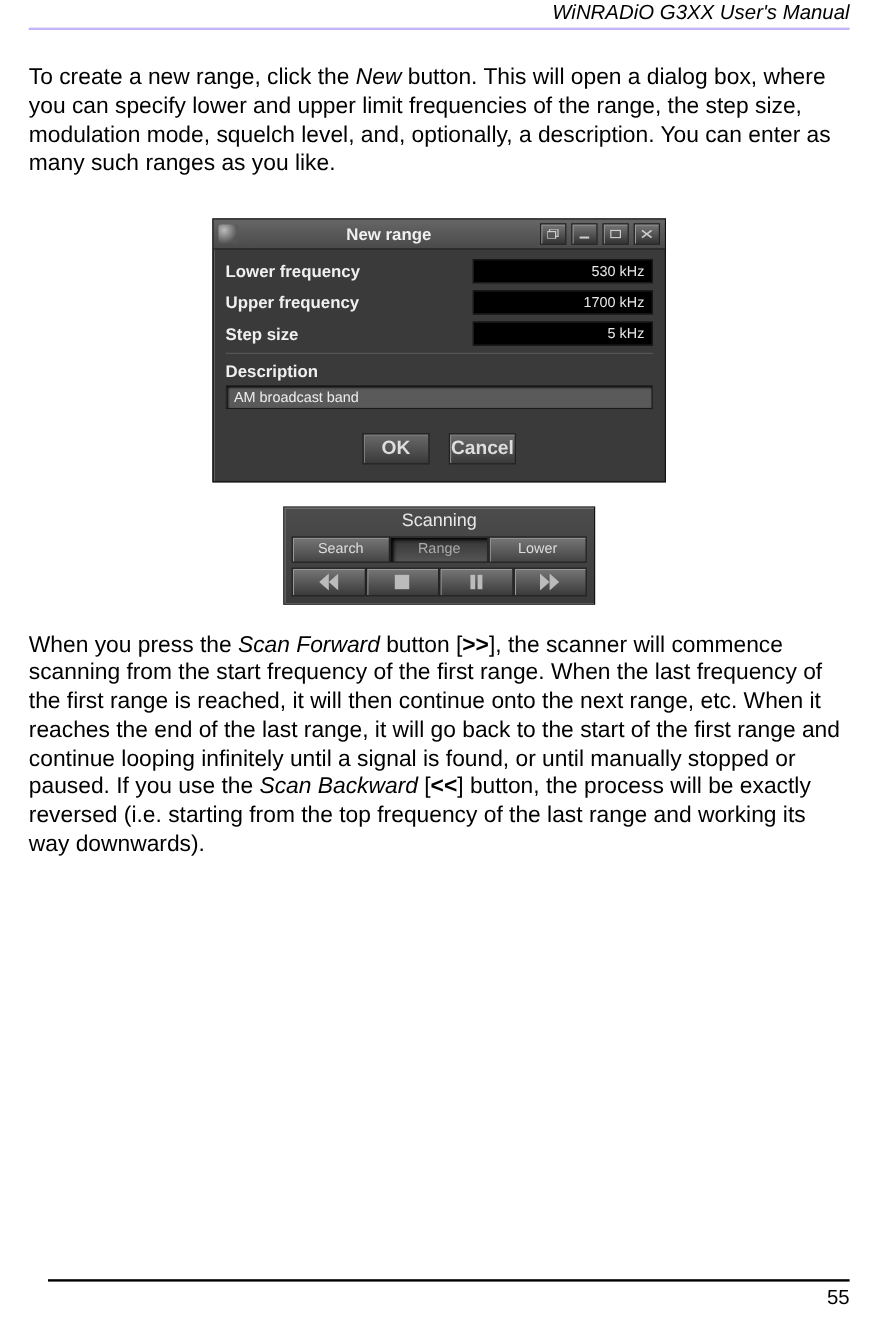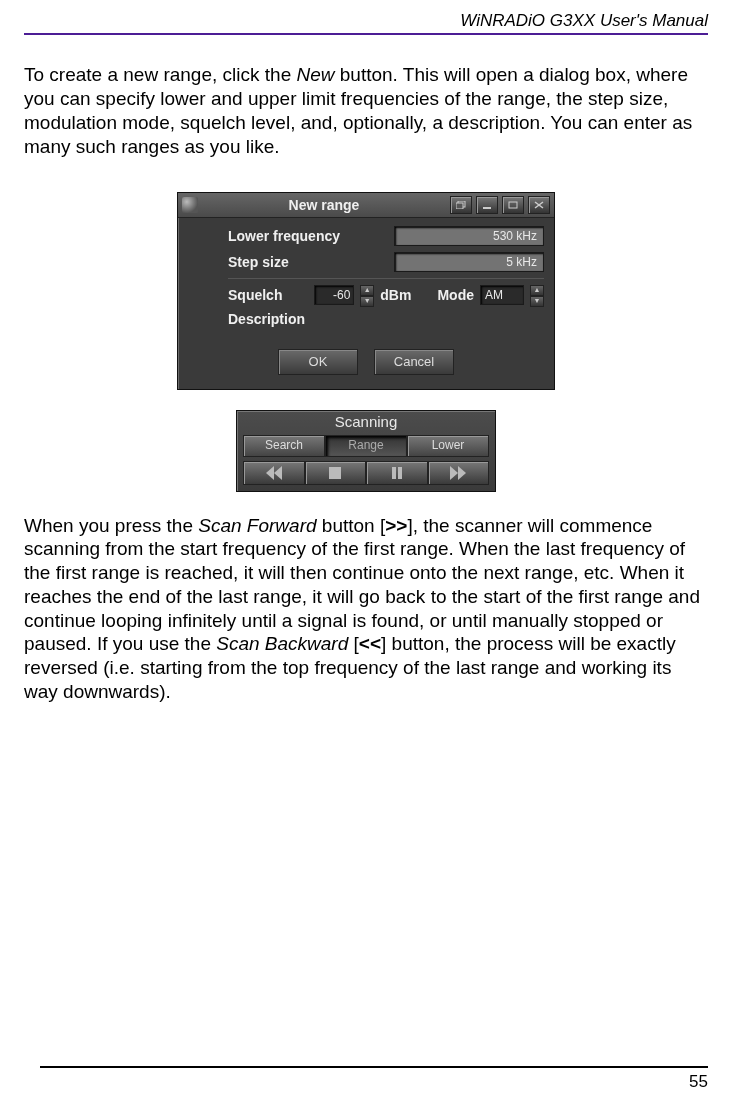--- a/index.html
+++ b/index.html
@@ -11,22 +11,21 @@
     font-size: 19px;
     line-height: 1.25;
     color: #000;
     position: relative;
   }
   .page {
     width: 732px;
     padding: 0 24px;
   }
   .header-area {
-    border-bottom: 2px solid #4c1d95;
-    padding-top: 10px;
+    border-bottom: 2px solid #c4b5fd;
     padding-bottom: 2px;
     display: flex;
     justify-content: flex-end;
     font-style: italic;
     font-size: 17px;
   }
   .para {
     margin-top: 28px;
     text-align: left;
   }
@@ -70,37 +69,36 @@
     width: 22px; height: 18px;
     background: linear-gradient(#777,#333);
     border: 1px solid #222;
     box-shadow: inset 1px 1px 0 #999;
     display: flex; align-items: center; justify-content: center;
     font-size: 11px; color: #ddd;
     cursor: pointer;
   }
   .dialog-body {
     padding: 8px 10px 4px 10px;
-    margin-left: 40px;
   }
   .field-row {
     display: flex;
     align-items: center;
     justify-content: space-between;
     margin-bottom: 6px;
   }
   .field-label {
     font-weight: bold;
     font-size: 14px;
     color: #f0f0f0;
   }
   .field-input {
     width: 150px;
     height: 20px;
-    background: #737373;
+    background: #000000;
     border: 1px solid #1a1a1a;
     box-shadow: inset 1px 1px 2px #000;
     color: #e8e8e8;
     font-size: 12px;
     text-align: right;
     padding: 0 6px;
     line-height: 19px;
   }
   .sep {
     border-top: 1px solid #555;
@@ -150,25 +148,25 @@
     font-size: 12px;
     padding: 0 6px;
     line-height: 19px;
     margin-top: 2px;
   }
   .btn-row {
     display: flex; justify-content: center; gap: 16px;
     padding: 16px 0 14px 0;
   }
   .dlg-btn {
-    width: 80px; height: 26px;
+    width: 56px; height: 26px;
     background: linear-gradient(#6a6a6a,#3a3a3a);
     border: 1px solid #222;
     box-shadow: inset 1px 1px 0 #888;
-    color: #ddd; font-weight: normal; font-size: 13px;
+    color: #ddd; font-weight: bold; font-size: 16px;
     display:flex; align-items:center; justify-content:center;
     cursor:pointer;
   }
   .para2 { margin-top: 22px; }
   .scan-wrap {
     display:flex; justify-content:center; margin-top:20px;
   }
   .scan-panel {
     width: 260px;
     background: linear-gradient(#4c4c4c,#3a3a3a);
@@ -260,43 +258,31 @@
               <line x1="9" y1="1" x2="1" y2="7" stroke="#ccc" stroke-width="1.5"></line>
             </svg>
           </div>
       </div>
       <div class="dialog-body">
         <div class="field-row">
           <span class="field-label">Lower frequency</span>
           <div class="field-input">530 kHz</div>
         </div>
         <div class="field-row">
+          <span class="field-label">Upper frequency</span>
+          <div class="field-input">1700 kHz</div>
+        </div>
+        <div class="field-row">
           <span class="field-label">Step size</span>
           <div class="field-input">5 kHz</div>
         </div>
         <div class="sep"></div>
-        <div class="sq-row">
-          <span class="field-label">Squelch</span>
-          <div style="flex:1"></div>
-          <div class="sq-input">-60</div>
-          <div class="spin">
-              <div>▲</div>
-              <div>▼</div>
-            </div>
-          <span class="field-label">dBm</span>
-          <div style="width:14px"></div>
-          <span class="field-label">Mode</span>
-          <div class="mode-input">AM</div>
-          <div class="spin">
-              <div>▲</div>
-              <div>▼</div>
-            </div>
-        </div>
         <div>
           <span class="field-label">Description</span>
+          <div class="desc-input">AM broadcast band</div>
         </div>
       </div>
       <div class="btn-row">
         <div class="dlg-btn">OK</div>
         <div class="dlg-btn">Cancel</div>
       </div>
     </div>
   </div>
 
 

